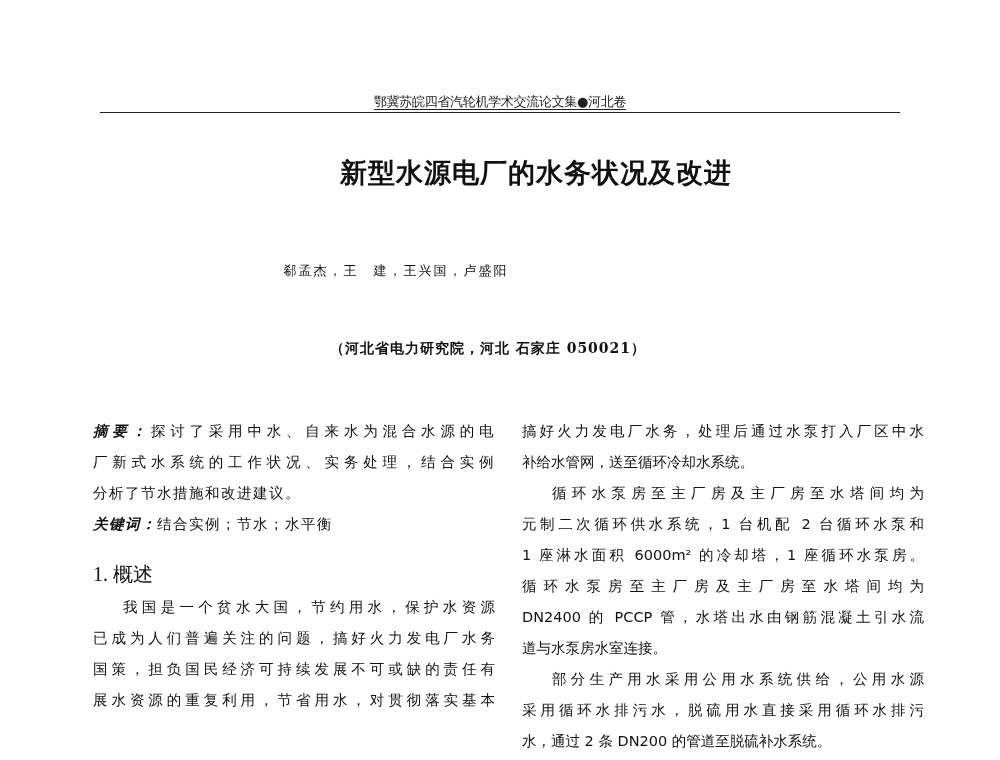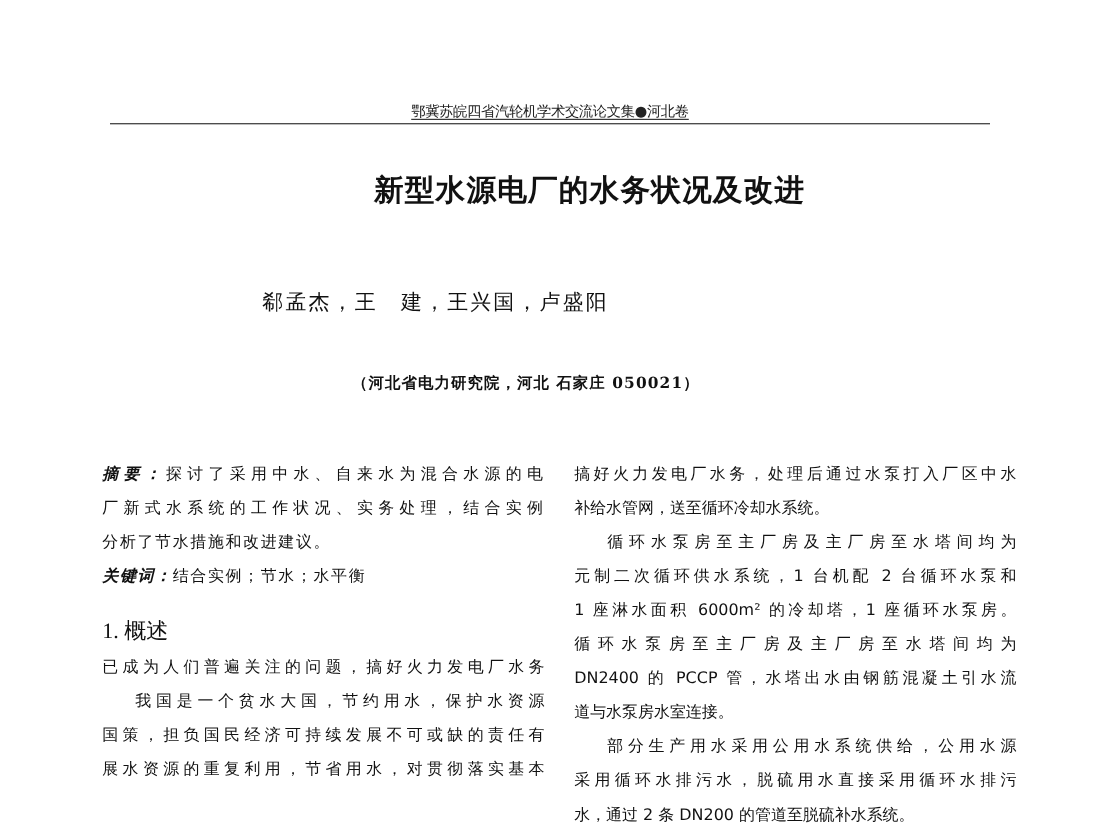--- a/index.html
+++ b/index.html
@@ -22,25 +22,25 @@
     letter-spacing: -0.3px; color: #222;
   }
   .header-text span.bg { background: #fff; padding: 0 0; text-decoration: underline; text-underline-offset: 3px; }
   .title {
     position: absolute; left: 0; width: 1000px; top: 155px; text-align: center;
     font-family: "DejaVu Sans", sans-serif; font-weight: bold; font-size: 27px;
     letter-spacing: 1px; color: #111; padding-left: 36px;
   }
   .authors {
     position: absolute; left: 0; width: 792px; top: 262px; text-align: center;
-    font-size: 19px; letter-spacing: 2px; color: #111;
+    font-size: 13px; letter-spacing: 2px; color: #111;
   }
   .affiliation {
     position: absolute; left: 0; width: 956px; top: 340px; text-align: center;
-    font-size: 14px; letter-spacing: 1px; font-weight: bold; color: #111;
+    font-size: 14px; letter-spacing: 1px; font-weight: bold; color: #111; padding-left: 10px;
   }
   .col {
     position: absolute; top: 416px; width: 402px;
     font-size: 15px; line-height: 31px; color: #111;
   }
   .col.left { left: 93px; }
   .col.right { left: 522px; }
   .line { white-space: nowrap; height: 31px; text-align: justify; text-align-last: justify; }
   .line.last { text-align-last: left; }
   .indent { padding-left: 30px; }
@@ -63,22 +63,22 @@
 <div class="title">新型水源电厂的水务状况及改进</div>
 <div class="authors">郗孟杰，王　建，王兴国，卢盛阳</div>
 <div class="affiliation">（河北省电力研究院，河北 石家庄 050021）</div>
 
 <div class="col left">
   <div class="line abstract"><span class="label-bold">摘要：</span><span>探讨了采用中水、自来水为混合水源的电</span></div>
   <div class="line abstract">厂新式水系统的工作状况、实务处理，结合实例</div>
   <div class="line abstract last">分析了节水措施和改进建议。</div>
   <div class="line abstract last"><span class="label-bold">关键词：</span><span>结合实例；节水；水平衡</span></div>
   <div class="section-heading">1. 概述</div>
+  <div class="line body-text indent">我国是一个贫水大国，节约用水，保护水资源</div>
   <div class="line body-text">已成为人们普遍关注的问题，搞好火力发电厂水务</div>
-  <div class="line body-text indent">我国是一个贫水大国，节约用水，保护水资源</div>
   <div class="line body-text">国策，担负国民经济可持续发展不可或缺的责任有</div>
   <div class="line body-text">展水资源的重复利用，节省用水，对贯彻落实基本</div>
 </div>
 
 <div class="col right">
   <div class="line body-text">搞好火力发电厂水务，处理后通过水泵打入厂区中水</div>
   <div class="line body-text last">补给水管网，送至循环冷却水系统。</div>
   <div class="line body-text indent">循环水泵房至主厂房及主厂房至水塔间均为</div>
   <div class="line body-text">元制二次循环供水系统，1 台机配 2 台循环水泵和</div>
   <div class="line body-text">1 座淋水面积 6000m² 的冷却塔，1 座循环水泵房。</div>

